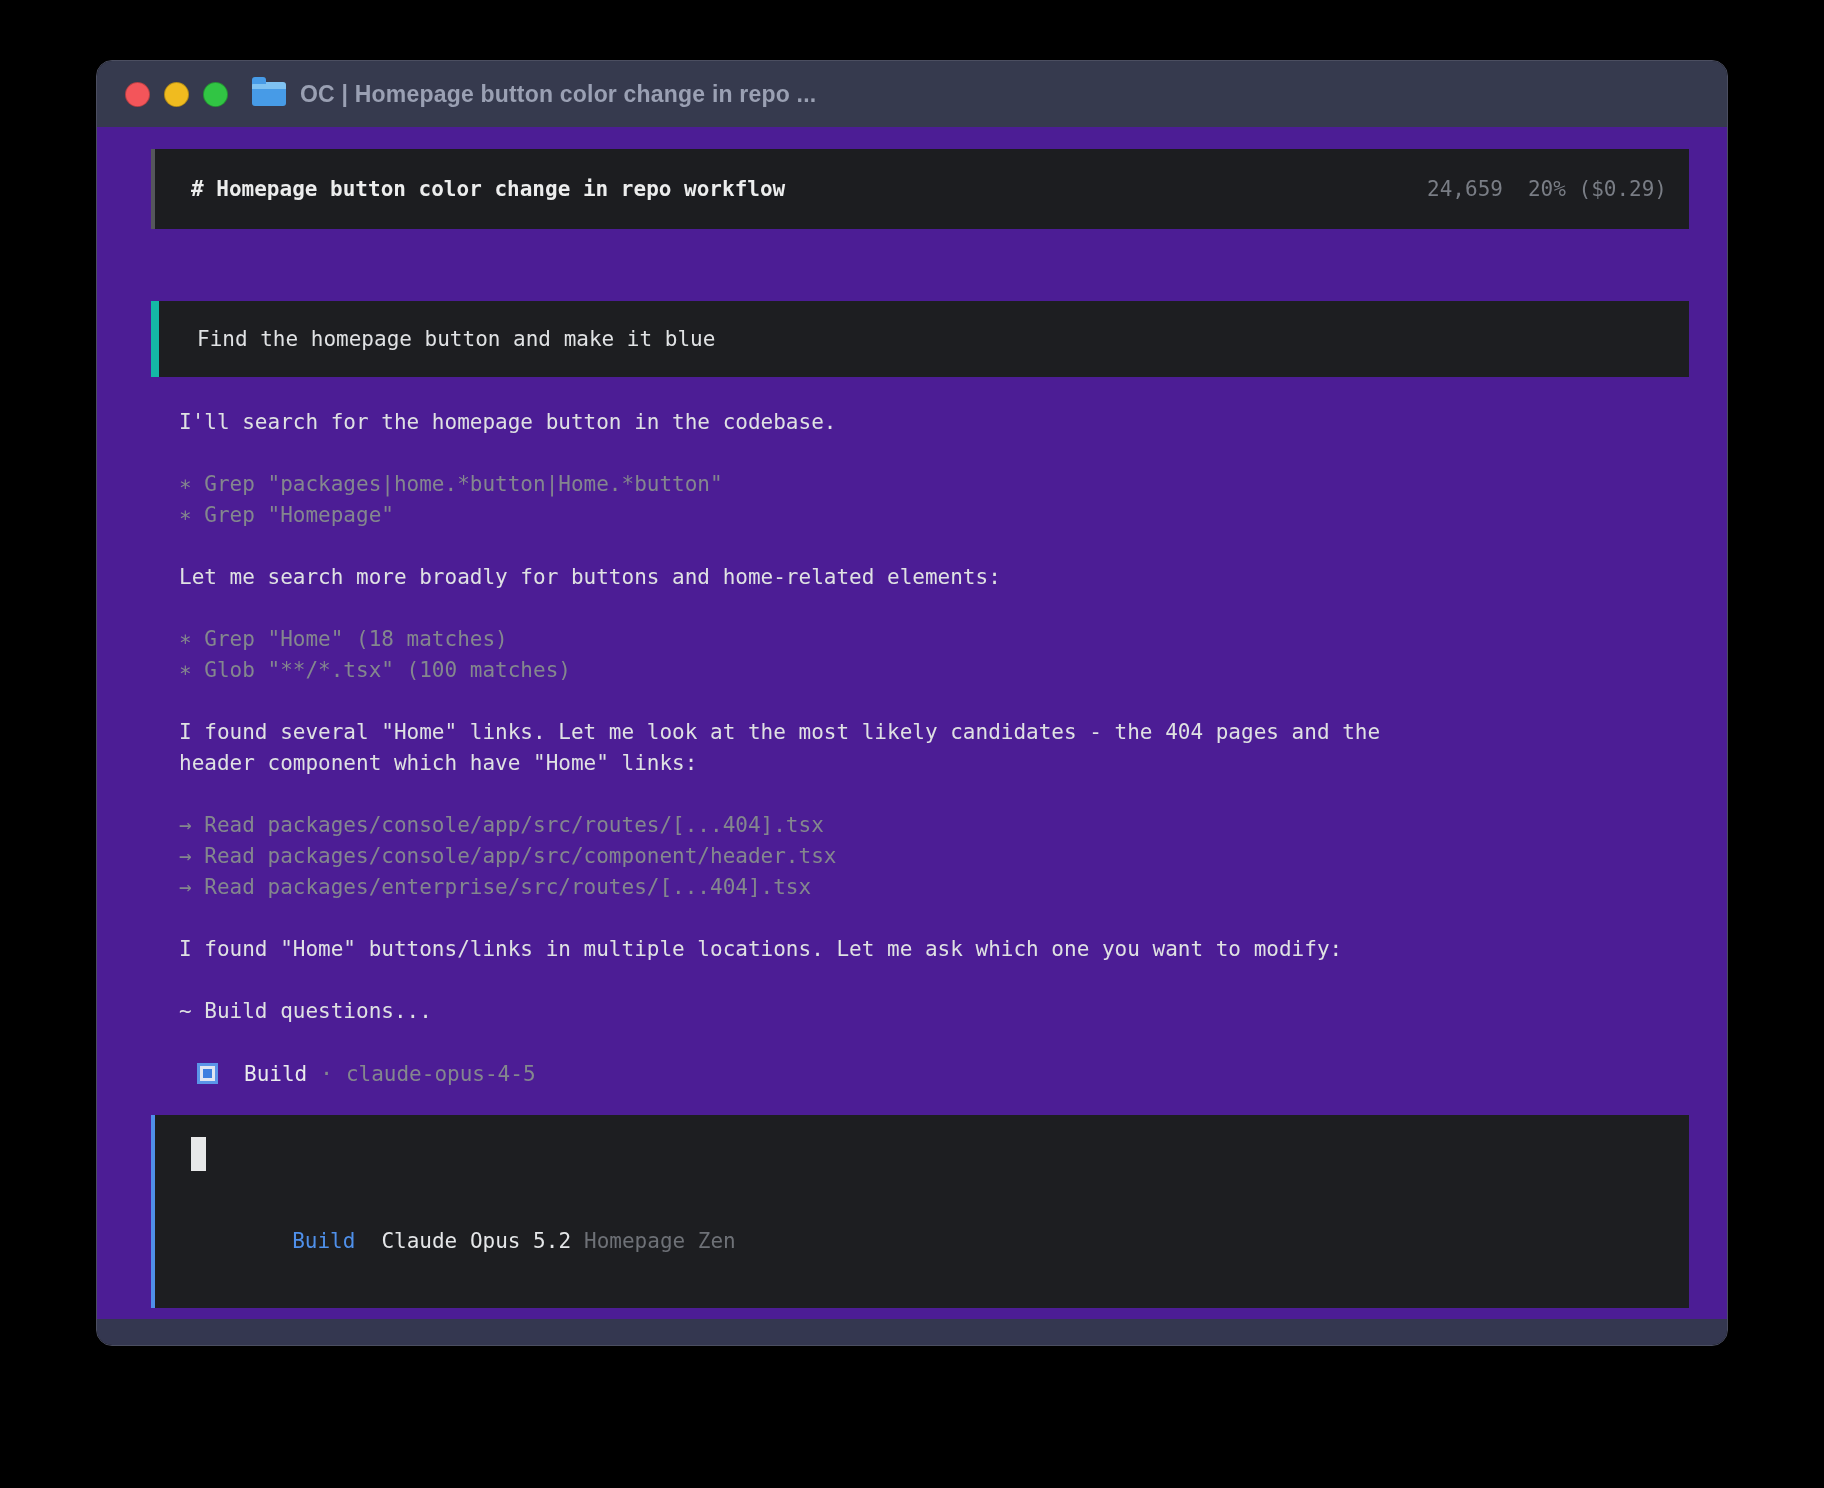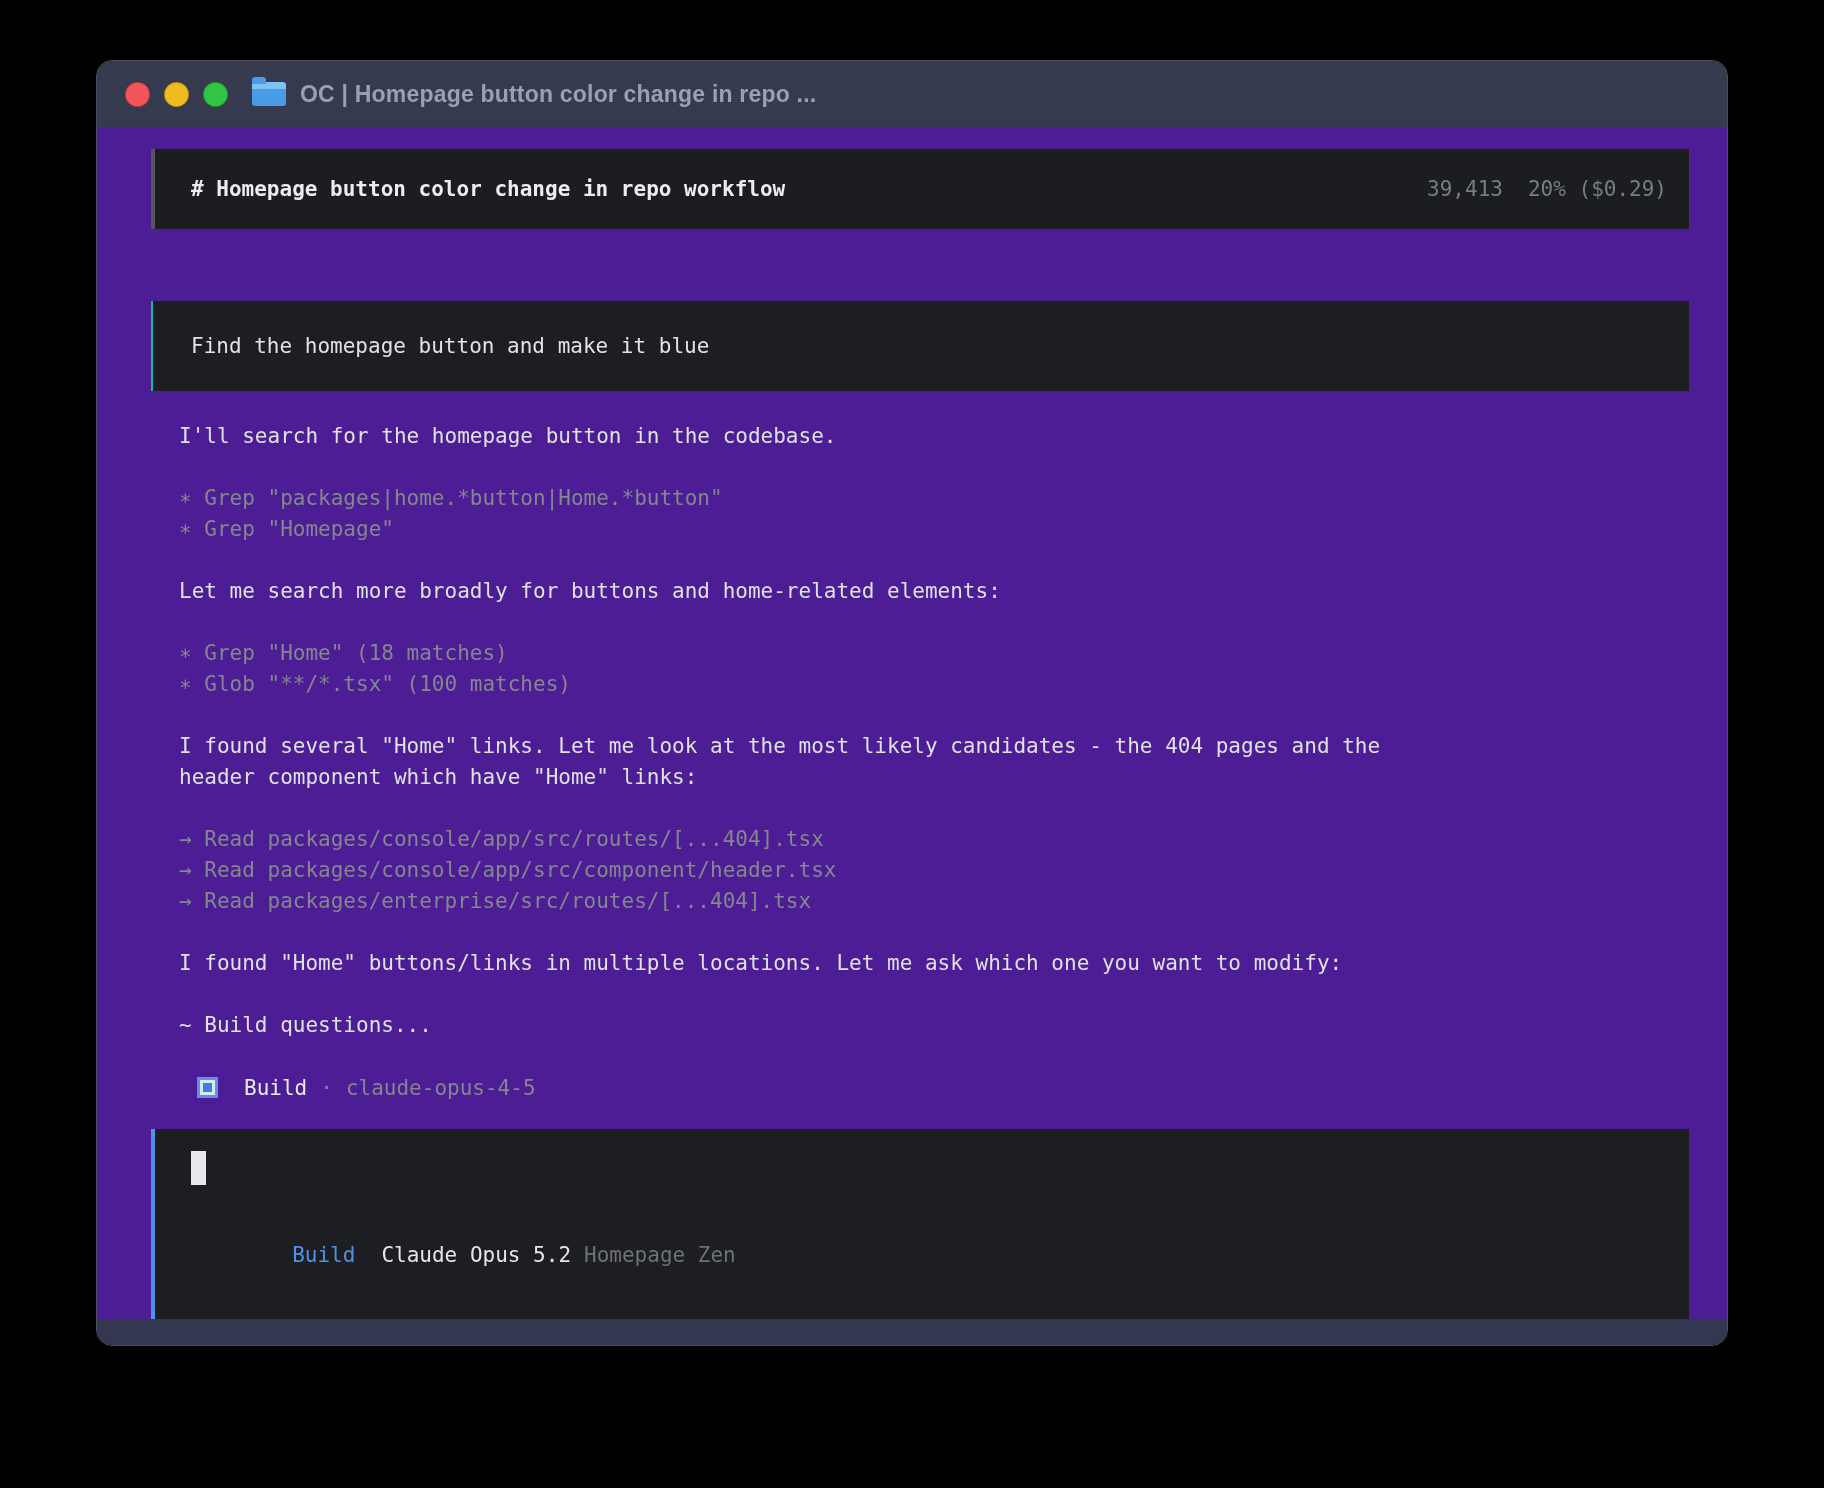--- a/index.html
+++ b/index.html
@@ -41,21 +41,21 @@
   }
   .block{background:#1c1d20;box-sizing:border-box;}
   .header-block{
     height:80px;border-left:4px solid #55575c;display:flex;align-items:center;
     justify-content:space-between;padding:0 22px 0 36px;margin-bottom:72px;
   }
   .h-title{font-weight:bold;color:#eceded;white-space:pre;}
   .h-stats{color:#797d85;white-space:pre;}
   .h-stats .ctx{margin-left:25px;text-align:right;}
   .user-block{
-    height:90px;border-left:2px solid #14b8a6;display:flex;align-items:center;
+    height:76px;border-left:8px solid #14b8a6;display:flex;align-items:center;
     padding-left:38px;margin-bottom:30px;background:#1d1e21;
   }
   .user-block span{color:#e0e2e4;white-space:pre;}
   .transcript{padding-left:28px;}
   .tblock{margin-bottom:31px;}
   .tline{line-height:31px;white-space:pre;}
   .tblock.text .tline{color:#dfe1e3;}
   .tblock.tool .tline{color:#84878e;}
   
   .agent-row{
@@ -98,21 +98,21 @@
       <span class="light green"></span>
     </div>
     <span class="folder"></span>
     <span class="title">OC | Homepage button color change in repo ...</span>
   </div>
 
   <div class="content">
 
     <div class="block header-block">
       <span class="h-title"># Homepage button color change in repo workflow</span>
-      <span class="h-stats"><span>39,413</span><span class="ctx">20% ($0.29)</span></span>
+      <span class="h-stats"><span>24,659</span><span class="ctx">20% ($0.29)</span></span>
     </div>
 
     <div class="block user-block">
       <span>Find the homepage button and make it blue</span>
     </div>
 
     <div class="transcript">
         <div class="tblock text">
           <div class="tline">I'll search for the homepage button in the codebase.</div>
         </div>

